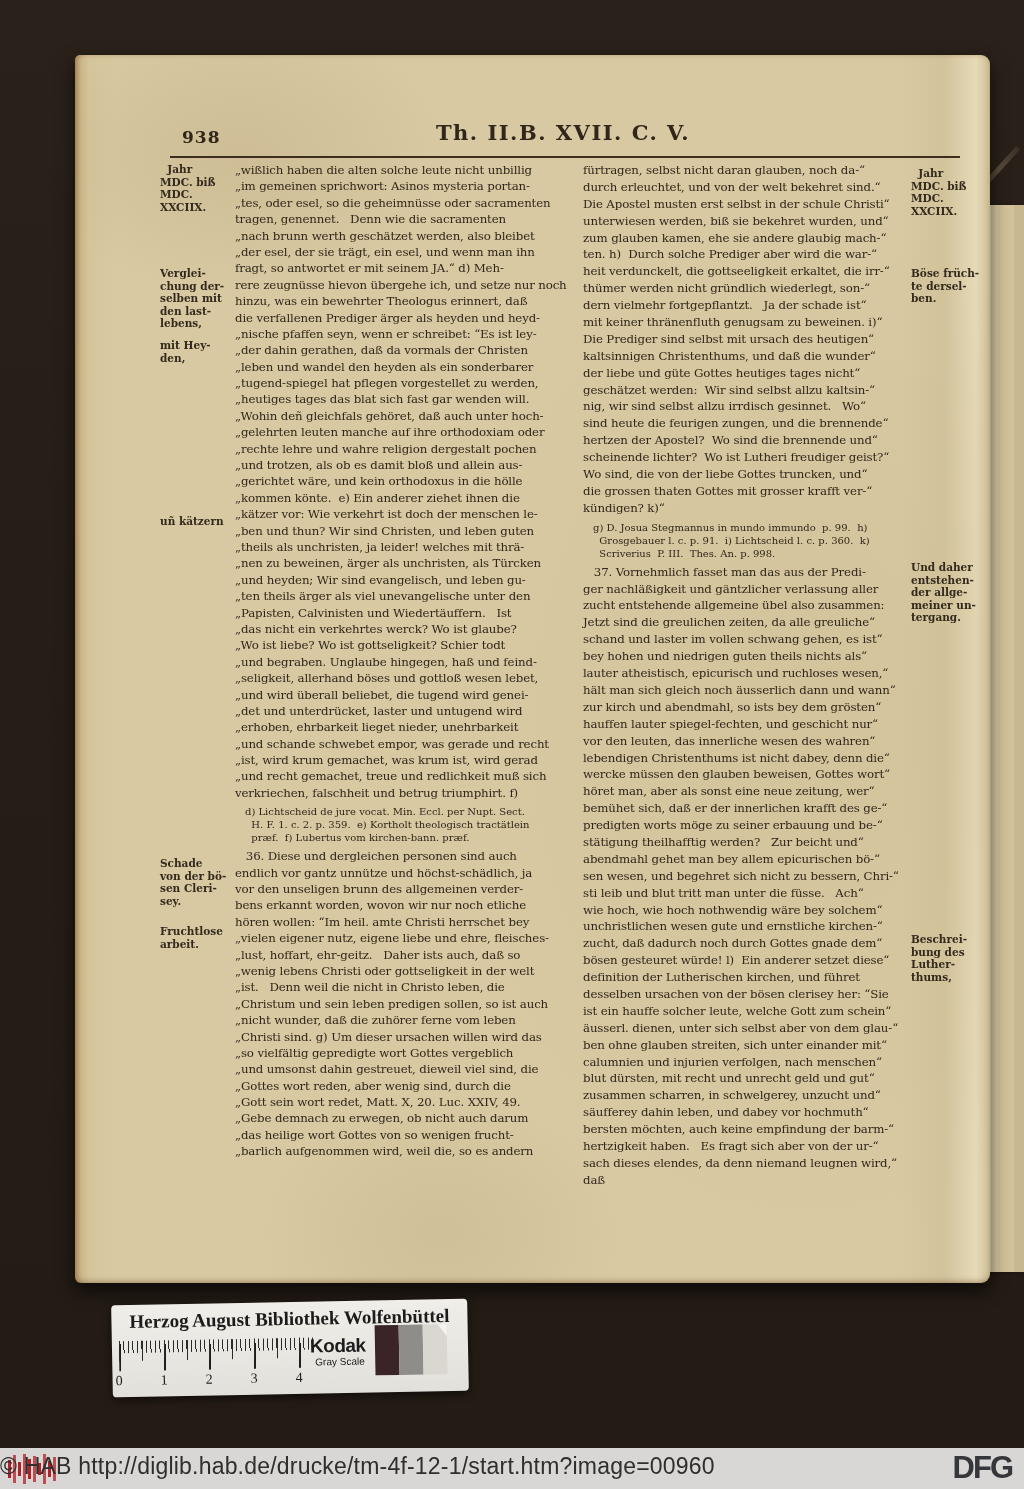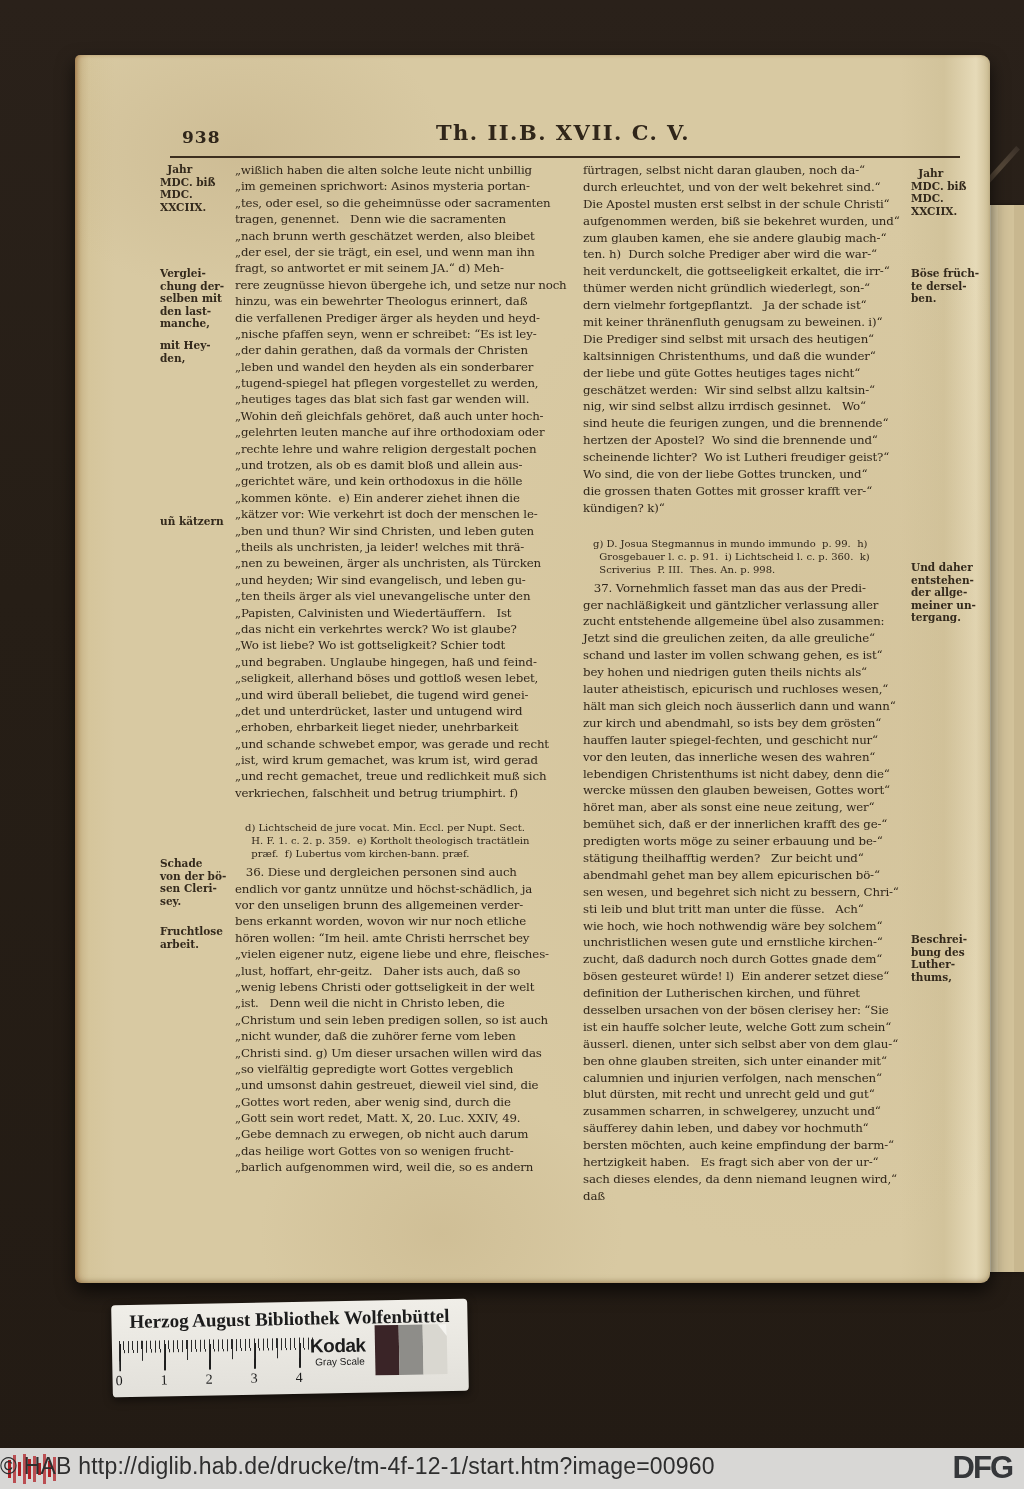--- a/index.html
+++ b/index.html
@@ -34,21 +34,21 @@
   }
   .pgnum{position:absolute;left:107px;top:72px;font-size:17px;font-weight:bold;letter-spacing:1px}
   .htitle{position:absolute;left:488px;top:65px;transform:translateX(-50%);font-size:21px;font-weight:bold;letter-spacing:1.5px;white-space:nowrap}
   .hrule{position:absolute;left:95px;top:101px;width:790px;height:2px;background:#3c2e1f}
   
   .col{position:absolute;top:108px;width:332px;font-size:11.8px;letter-spacing:-0.15px}
   .col-left{left:160px}
   .col-right{left:508px}
   .tl{height:16.4px;white-space:pre}
   .col-right .tl{height:16.9px}
-  .fnblock{margin:20px 0 4px 10px}
+  .fnblock{margin:4px 0 4px 10px}
   .fnblock .fn{height:13px;font-size:10px;white-space:pre;letter-spacing:0}
   .catchword{padding-right:6px;font-size:11.8px;height:17px}
   
   .mnote{position:absolute;width:76px;font-size:10.5px;line-height:12.5px;font-weight:bold;color:#33291c}
   .mnote .ml{white-space:pre}
   .mn-l{left:85px}
   .mn-r{left:836px;width:84px}
   
   .scale-label{
     position:absolute;left:112px;top:1302px;width:356px;height:92px;
@@ -99,21 +99,21 @@
       <div class="ml">  Jahr</div>
       <div class="ml">MDC. biß</div>
       <div class="ml">MDC.</div>
       <div class="ml">XXCIIX.</div>
     </div>
   <div class="mnote mn-l" style="top:212px">
       <div class="ml">Verglei-</div>
       <div class="ml">chung der-</div>
       <div class="ml">selben mit</div>
       <div class="ml">den last-</div>
-      <div class="ml">manche,</div>
+      <div class="ml">lebens,</div>
     </div>
   <div class="mnote mn-l" style="top:284px">
       <div class="ml">mit Hey-</div>
       <div class="ml">den,</div>
     </div>
   <div class="mnote mn-l" style="top:460px">
       <div class="ml">uñ kätzern</div>
     </div>
   <div class="mnote mn-l" style="top:802px">
       <div class="ml">Schade</div>
@@ -219,21 +219,21 @@
         <div class="tl">„das heilige wort Gottes von so wenigen frucht-</div>
         <div class="tl">„barlich aufgenommen wird, weil die, so es andern</div>
       </div>
   </div>
 
   <div class="col col-right">
     <div>
         <div class="tl">fürtragen, selbst nicht daran glauben, noch da-“</div>
         <div class="tl">durch erleuchtet, und von der welt bekehret sind.“</div>
         <div class="tl">Die Apostel musten erst selbst in der schule Christi“</div>
-        <div class="tl">aufgenommen werden, biß sie bekehret wurden, und“</div>
+        <div class="tl">unterwiesen werden, biß sie bekehret wurden, und“</div>
         <div class="tl">zum glauben kamen, ehe sie andere glaubig mach-“</div>
         <div class="tl">ten. h)  Durch solche Prediger aber wird die war-“</div>
         <div class="tl">heit verdunckelt, die gottseeligkeit erkaltet, die irr-“</div>
         <div class="tl">thümer werden nicht gründlich wiederlegt, son-“</div>
         <div class="tl">dern vielmehr fortgepflantzt.   Ja der schade ist“</div>
         <div class="tl">mit keiner thränenfluth genugsam zu beweinen. i)“</div>
         <div class="tl">Die Prediger sind selbst mit ursach des heutigen“</div>
         <div class="tl">kaltsinnigen Christenthums, und daß die wunder“</div>
         <div class="tl">der liebe und güte Gottes heutiges tages nicht“</div>
         <div class="tl">geschätzet werden:  Wir sind selbst allzu kaltsin-“</div>

